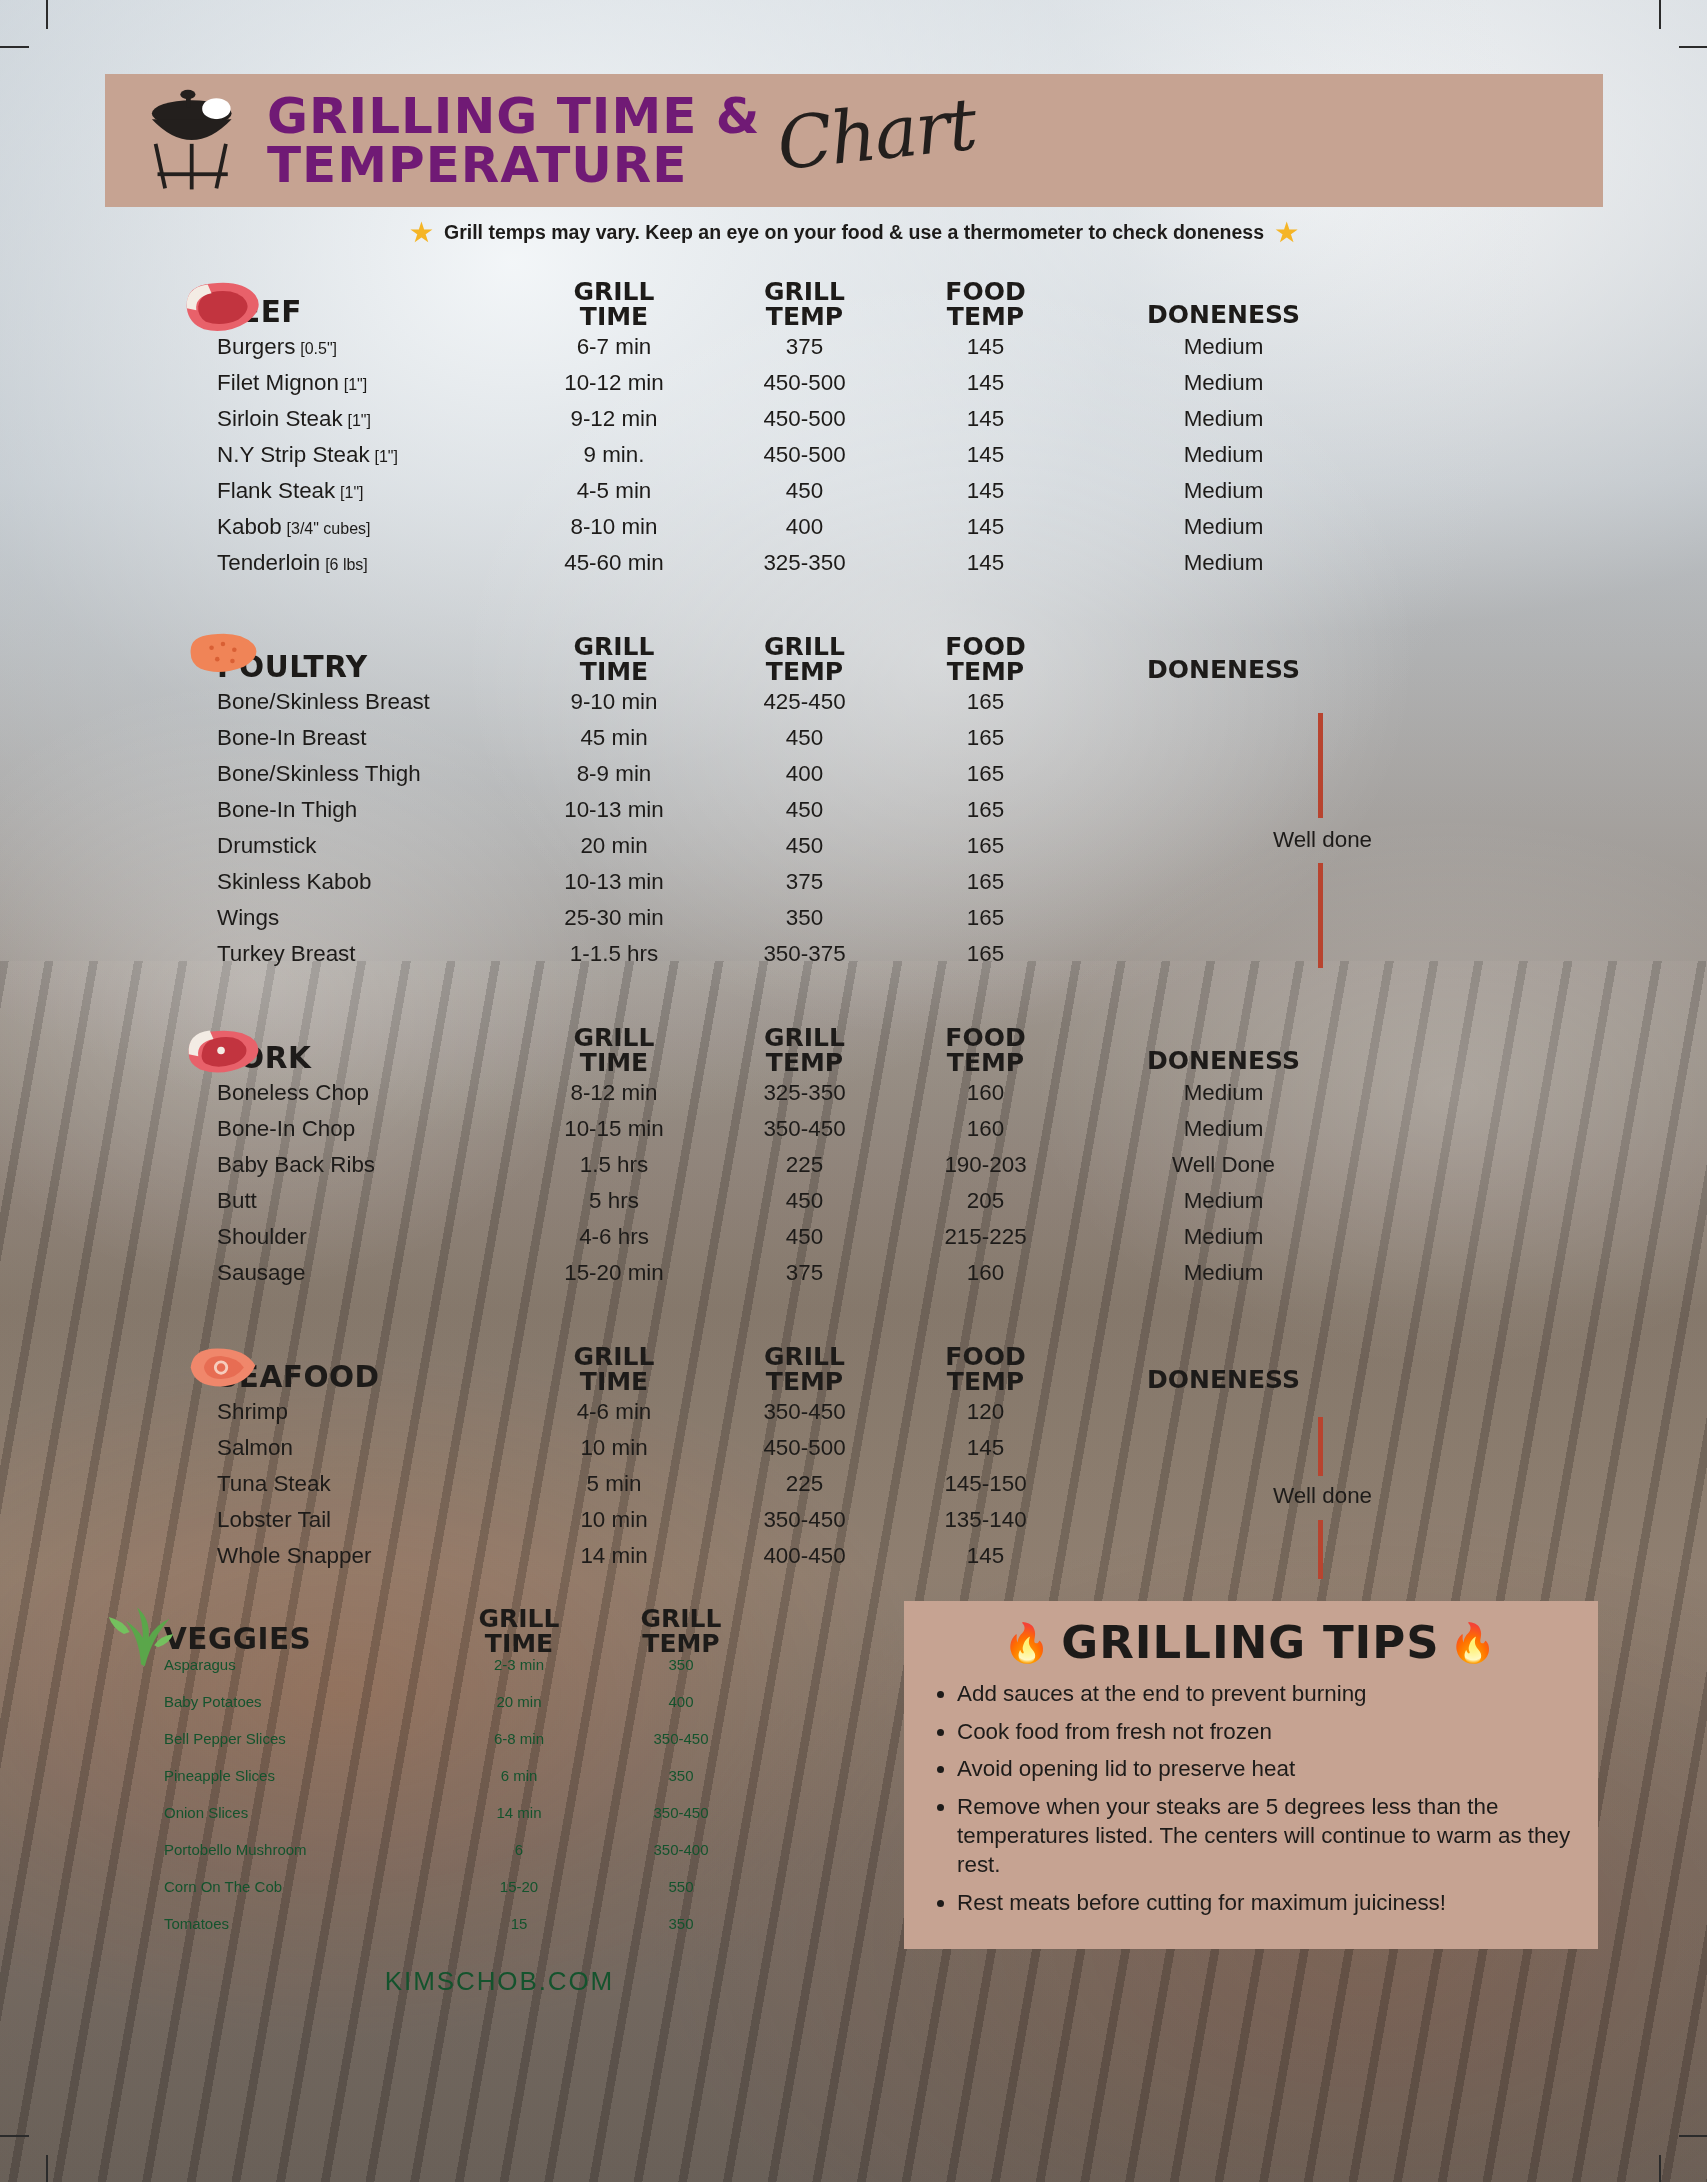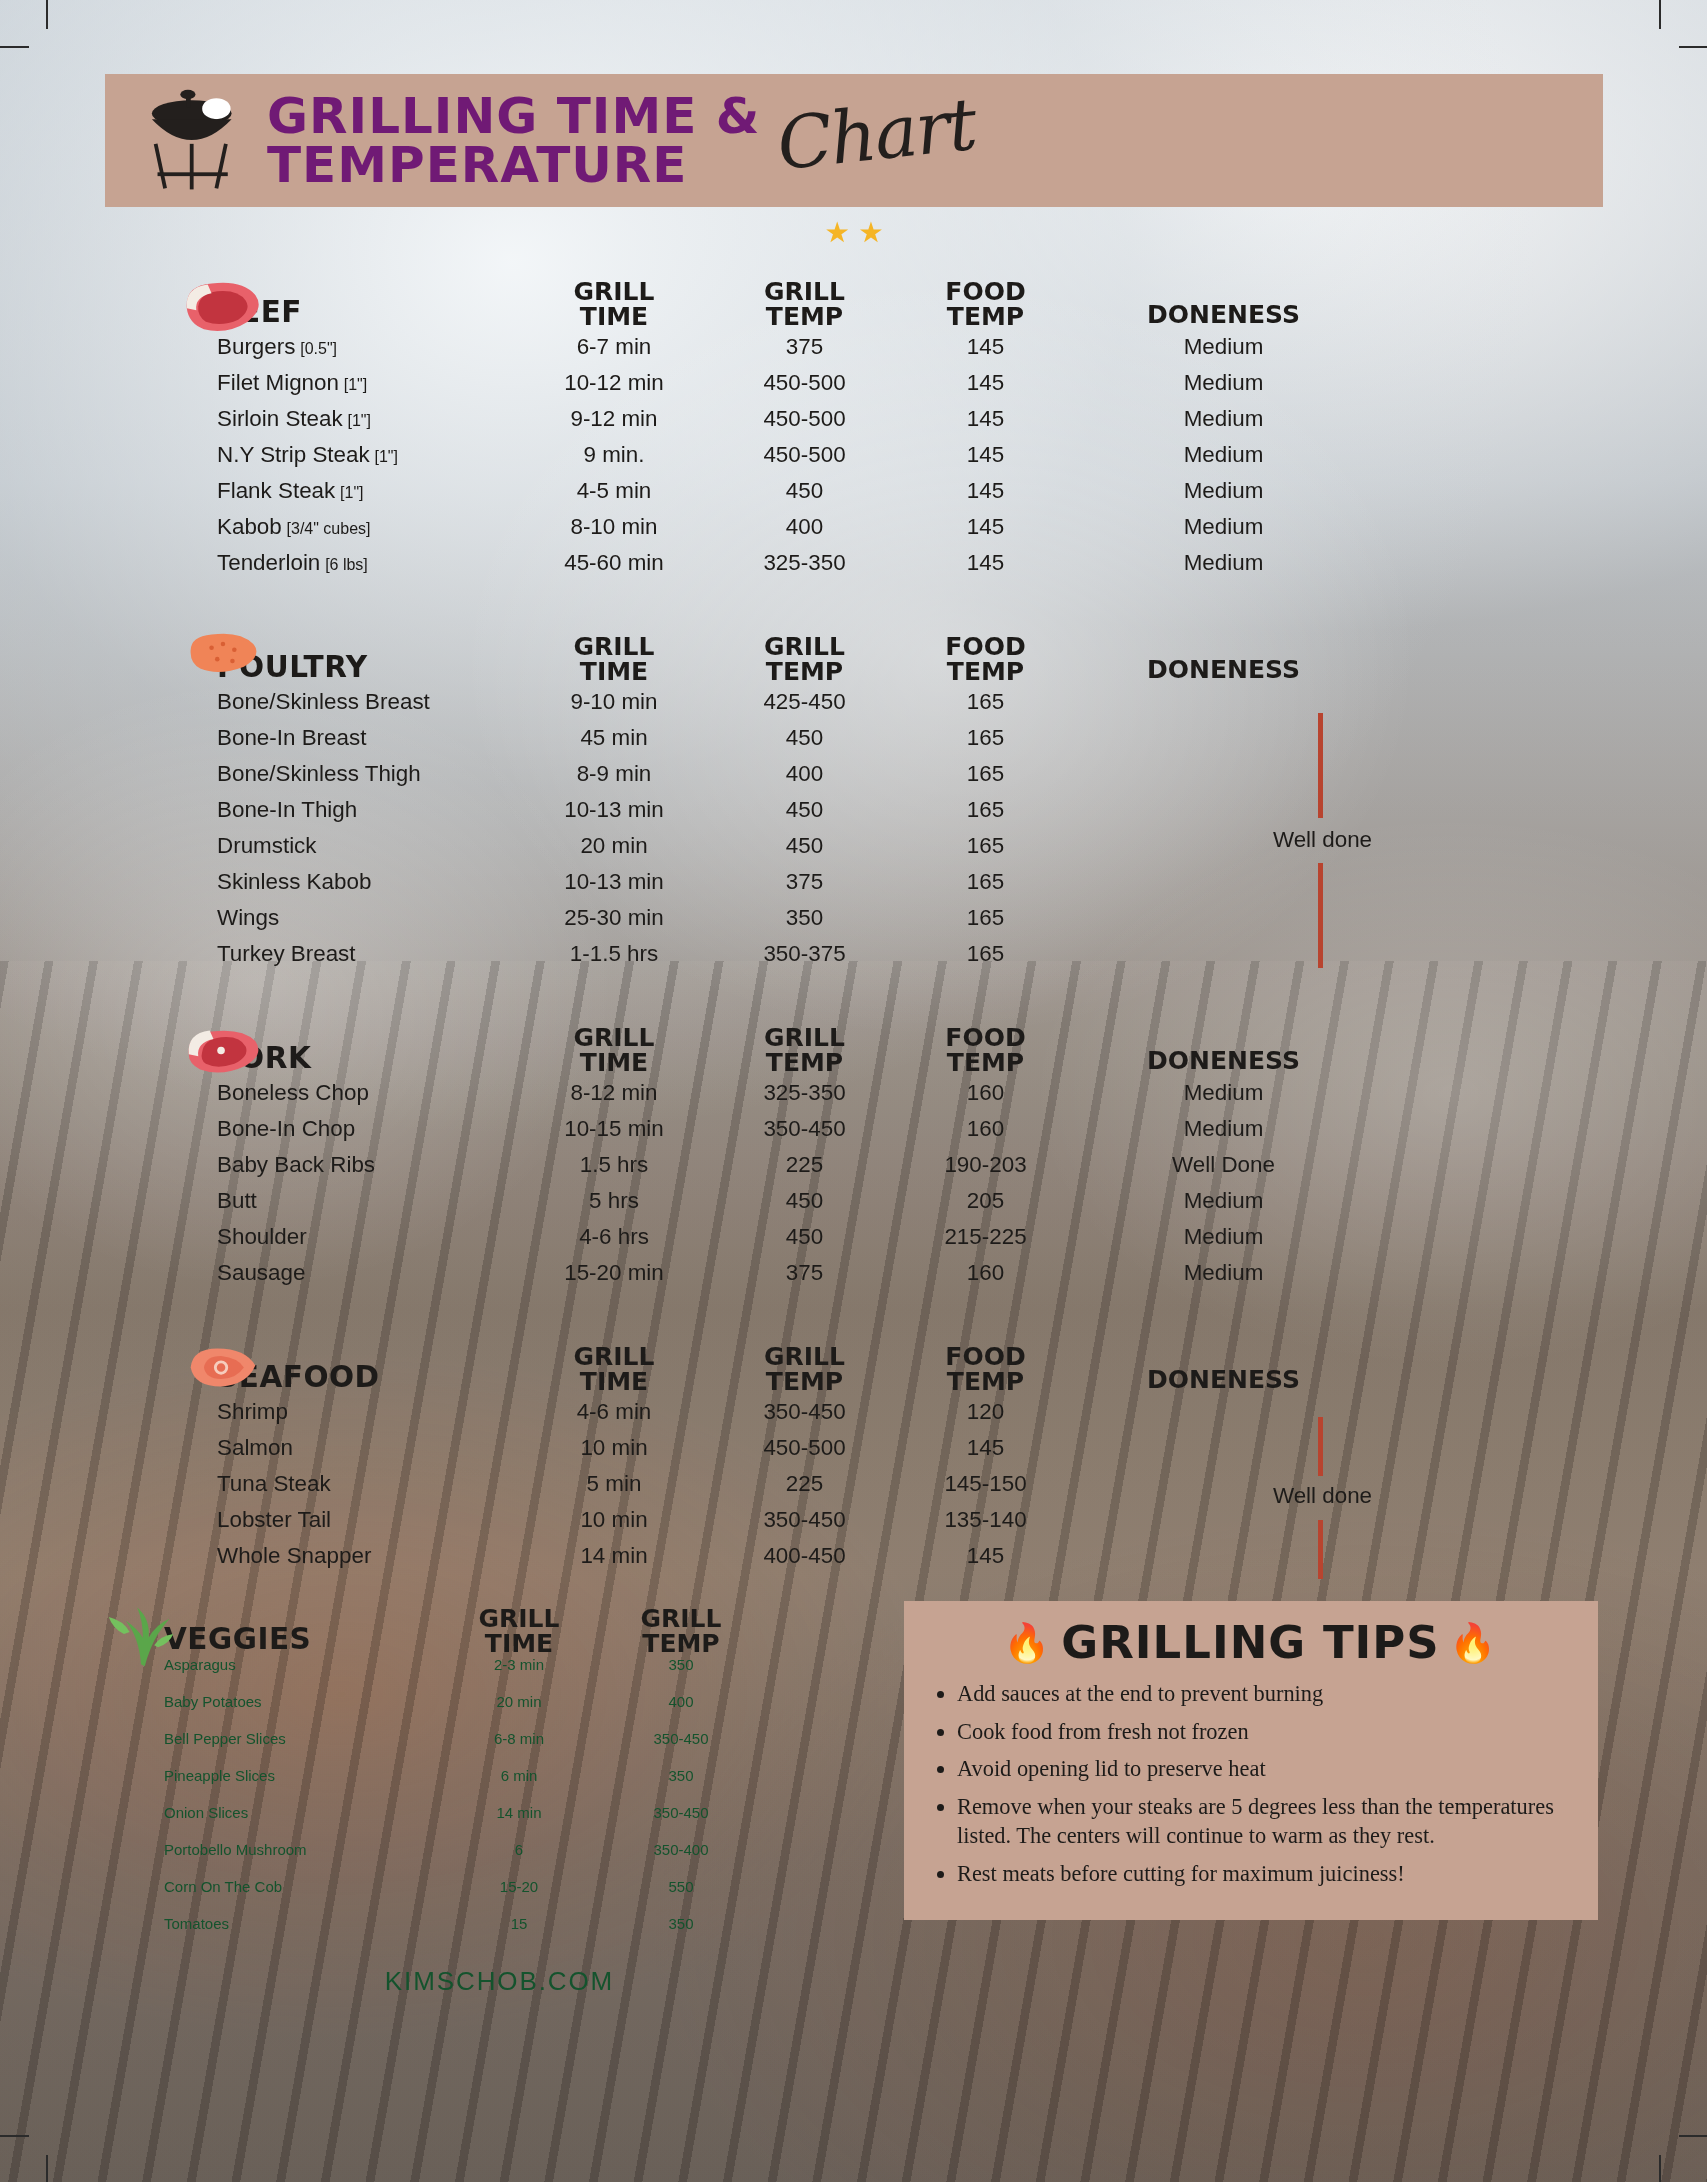--- a/index.html
+++ b/index.html
@@ -221,21 +221,21 @@
     justify-content: center;
     gap: 9.5px;
     font-family: "DejaVu Sans", sans-serif;
     font-weight: bold;
     font-size: 45px;
     color: #1d1b19;
     letter-spacing: 1px;
     padding: 3.8px 0 9.5px 0;
   }
   .flame { font-size: 38px; color: #1d1b19; }
-  .tips ul { margin: 0; padding-left: 28.5px; font-family: Liberation Serif, serif; }
+  .tips ul { margin: 0; padding-left: 28.5px; }
   .tips li {
     font-size: 22.4px;
     color: #1d1b19;
     line-height: 1.30;
     margin-bottom: 8.6px;
   }
   .footer {
     text-align: center;
     font-size: 26px;
     letter-spacing: 1.9px;
@@ -282,20 +282,21 @@
         <div class="title-main">
           <div>GRILLING TIME &amp;</div>
           <div>TEMPERATURE</div>
         </div>
         <div class="title-script">Chart</div>
       </div>
     </div>
 
     <div class="tipline">
       <span class="star">★</span>
+      <span>Grill temps may vary. Keep an eye on your food &amp; use a thermometer to check doneness</span>
       <span class="star">★</span>
     </div>
 
     <div class="section">
       <div class="sec-icon" style="top:5.7px;">
         <svg width="86" height="59" viewBox="0 0 90 62">
           <path d="M8 34 Q6 10 34 8 Q66 4 80 20 Q90 34 72 48 Q50 62 26 56 Q10 50 8 34Z" fill="#e8616a"></path>
           <path d="M20 32 Q22 18 40 16 Q62 14 70 26 Q76 36 62 46 Q44 54 28 48 Q19 42 20 32Z" fill="#c2343f"></path>
           <path d="M8 34 Q6 12 30 9 L34 18 Q16 22 18 36Z" fill="#f3ece4"></path>
         </svg>

